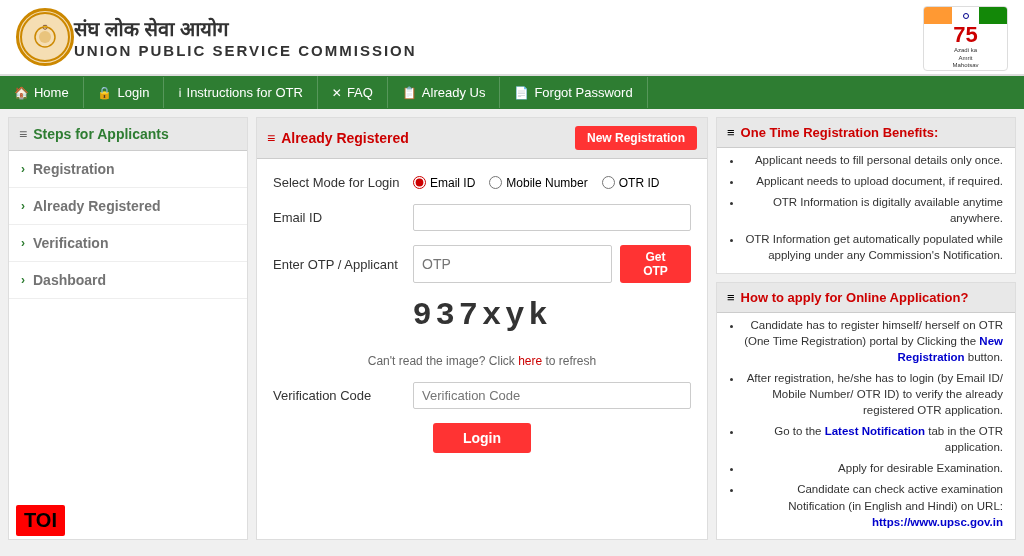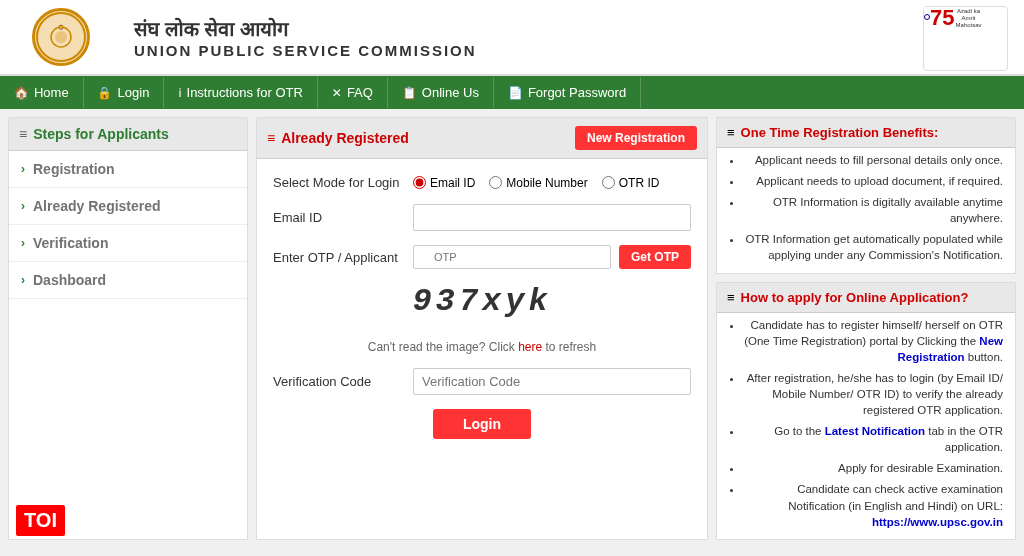--- a/index.html
+++ b/index.html
@@ -1,19 +1,19 @@
 <!DOCTYPE html>
 <html><head>
   <meta charset="utf-8">
   <style>
     * { box-sizing: border-box; margin: 0; padding: 0; }
     body { font-family: Arial, sans-serif; background: #f0f0f0; font-size: 13px; }
 
     
-    .header { background: white; display: flex; align-items: center; padding: 8px 32px; border-bottom: 2px solid #ddd; position: relative; gap: 44px; }
+    .header { background: white; display: flex; align-items: center; padding: 8px 16px; border-bottom: 2px solid #ddd; position: relative; }
     .header-title-block { flex: 1; }
     .header-title-hi { font-size: 20px; color: #333; font-weight: bold; }
     .header-title-en { font-size: 15px; color: #333; letter-spacing: 2px; font-weight: bold; }
 
     
     .nav { background: #2e7d32; display: flex; align-items: center; padding: 0; }
     .nav-item { color: white; padding: 8px 14px; display: flex; align-items: center; gap: 5px; cursor: pointer; font-size: 13px; font-weight: 500; border-right: 1px solid rgba(255,255,255,0.2); }
     .nav-icon { font-size: 12px; }
 
     
@@ -34,47 +34,47 @@
     .center-title { font-weight: bold; color: #cc0000; font-size: 14px; display: flex; align-items: center; gap: 6px; }
     .new-reg-btn { background: #ff3333; color: white; border: none; padding: 5px 12px; border-radius: 3px; cursor: pointer; font-size: 12px; font-weight: bold; }
     .form-section { padding: 16px; }
     .form-row { display: flex; align-items: center; margin-bottom: 14px; }
     .form-label { width: 140px; color: #333; font-size: 13px; flex-shrink: 0; }
     .form-control { flex: 1; }
     .radio-group { display: flex; align-items: center; gap: 14px; }
     .radio-option { display: flex; align-items: center; gap: 4px; font-size: 12px; cursor: pointer; }
     .text-input { width: 100%; border: 1px solid #ccc; padding: 5px 8px; font-size: 13px; border-radius: 2px; }
     .otp-row { display: flex; gap: 8px; }
-    .otp-input { flex: 1; border: 1px solid #ccc; padding: 5px 20px; font-size: 11px; border-radius: 2px; }
+    .otp-input { flex: 1; border: 1px solid #ccc; padding: 5px 8px; font-size: 14px; border-radius: 2px; }
     .get-otp-btn { background: #ff3333; color: white; border: none; padding: 5px 12px; border-radius: 3px; cursor: pointer; font-size: 12px; font-weight: bold; }
     .captcha-section { text-align: center; margin-bottom: 14px; }
-    .captcha-text { font-size: 32px; font-weight: bold; font-style: italic; color: #333; letter-spacing: 4px; font-family: 'Courier New', monospace; }
+    .captcha-text { font-size: 32px; font-weight: bold; color: #333; letter-spacing: 4px; font-family: 'Courier New', monospace; }
     .captcha-hint { font-size: 12px; color: #666; margin-top: 20px; }
     .captcha-hint a { color: #cc0000; text-decoration: none; }
     .login-btn-row { text-align: center; margin-top: 8px; }
     .login-btn { background: #ff3333; color: white; border: none; padding: 7px 30px; border-radius: 3px; cursor: pointer; font-size: 14px; font-weight: bold; }
 
     
     .right-panel { width: 300px; flex-shrink: 0; display: flex; flex-direction: column; gap: 8px; }
     .info-box { background: white; border: 1px solid #ddd; padding: 0; }
     .info-box-header { background: #e8e8e8; padding: 7px 10px; display: flex; align-items: center; gap: 6px; border-bottom: 1px solid #ccc; }
     .info-box-title { font-weight: bold; color: #cc0000; font-size: 13px; }
     .info-box-body { padding: 4px 12px; text-align: right; }
     .info-box-body ul { padding-left: 14px; }
     .info-box-body li { font-size: 11.5px; color: #333; margin-bottom: 5px; line-height: 1.4; }
     .highlight-link { color: #0000cc; text-decoration: none; font-weight: bold; }
 
     
-    .toi-badge { position: fixed; bottom: 20px; left: 16px; background: red; color: #ffffff; font-weight: bold; font-size: 20px; padding: 4px 8px; border-radius: 2px; }
+    .toi-badge { position: fixed; bottom: 20px; left: 16px; background: red; color: #000000; font-weight: bold; font-size: 20px; padding: 4px 8px; border-radius: 2px; }
 
     
     .logo-circle { width: 58px; height: 58px; border-radius: 50%; border: 3px solid #cc8800; background: #f5deb3; display: flex; align-items: center; justify-content: center; overflow: hidden; }
 
     
-    .azadi-container { position: absolute; right: 16px; top: 6px; width: 85px; height: 65px; background: white; border: 1px solid #ddd; border-radius: 4px; overflow: hidden; display: flex; }
+    .azadi-container { position: absolute; right: 16px; top: 6px; width: 85px; height: 65px; background: white; border: 1px solid #ddd; border-radius: 4px; overflow: hidden; display: flex; flex-direction: column; }
     .azadi-flag { height: 20px; display: flex; }
     .azadi-flag-saffron { flex: 1; background: #ff9933; }
     .azadi-flag-white { flex: 1; background: white; display: flex; align-items: center; justify-content: center; }
     .azadi-flag-green { flex: 1; background: #138808; }
     .azadi-num { font-size: 22px; font-weight: bold; color: #cc0000; text-align: center; line-height: 1; }
     .azadi-caption { font-size: 6px; text-align: center; color: #333; line-height: 1.2; padding: 1px; }
 
     input[type="radio"] { accent-color: #cc0000; }
   </style>
 </head>
@@ -122,21 +122,21 @@
   <div class="nav-item">
     <span class="nav-icon">ℹ</span>
     <span>Instructions for OTR</span>
   </div>
   <div class="nav-item">
     <span class="nav-icon">✕</span>
     <span>FAQ</span>
   </div>
   <div class="nav-item">
     <span class="nav-icon">📋</span>
-    <span>Online Us</span>
+    <span>Already Us</span>
   </div>
   <div class="nav-item">
     <span class="nav-icon">📄</span>
     <span>Forgot Password</span>
   </div>
 </nav>
 
 <div class="main">
 
   <div class="left-panel">

